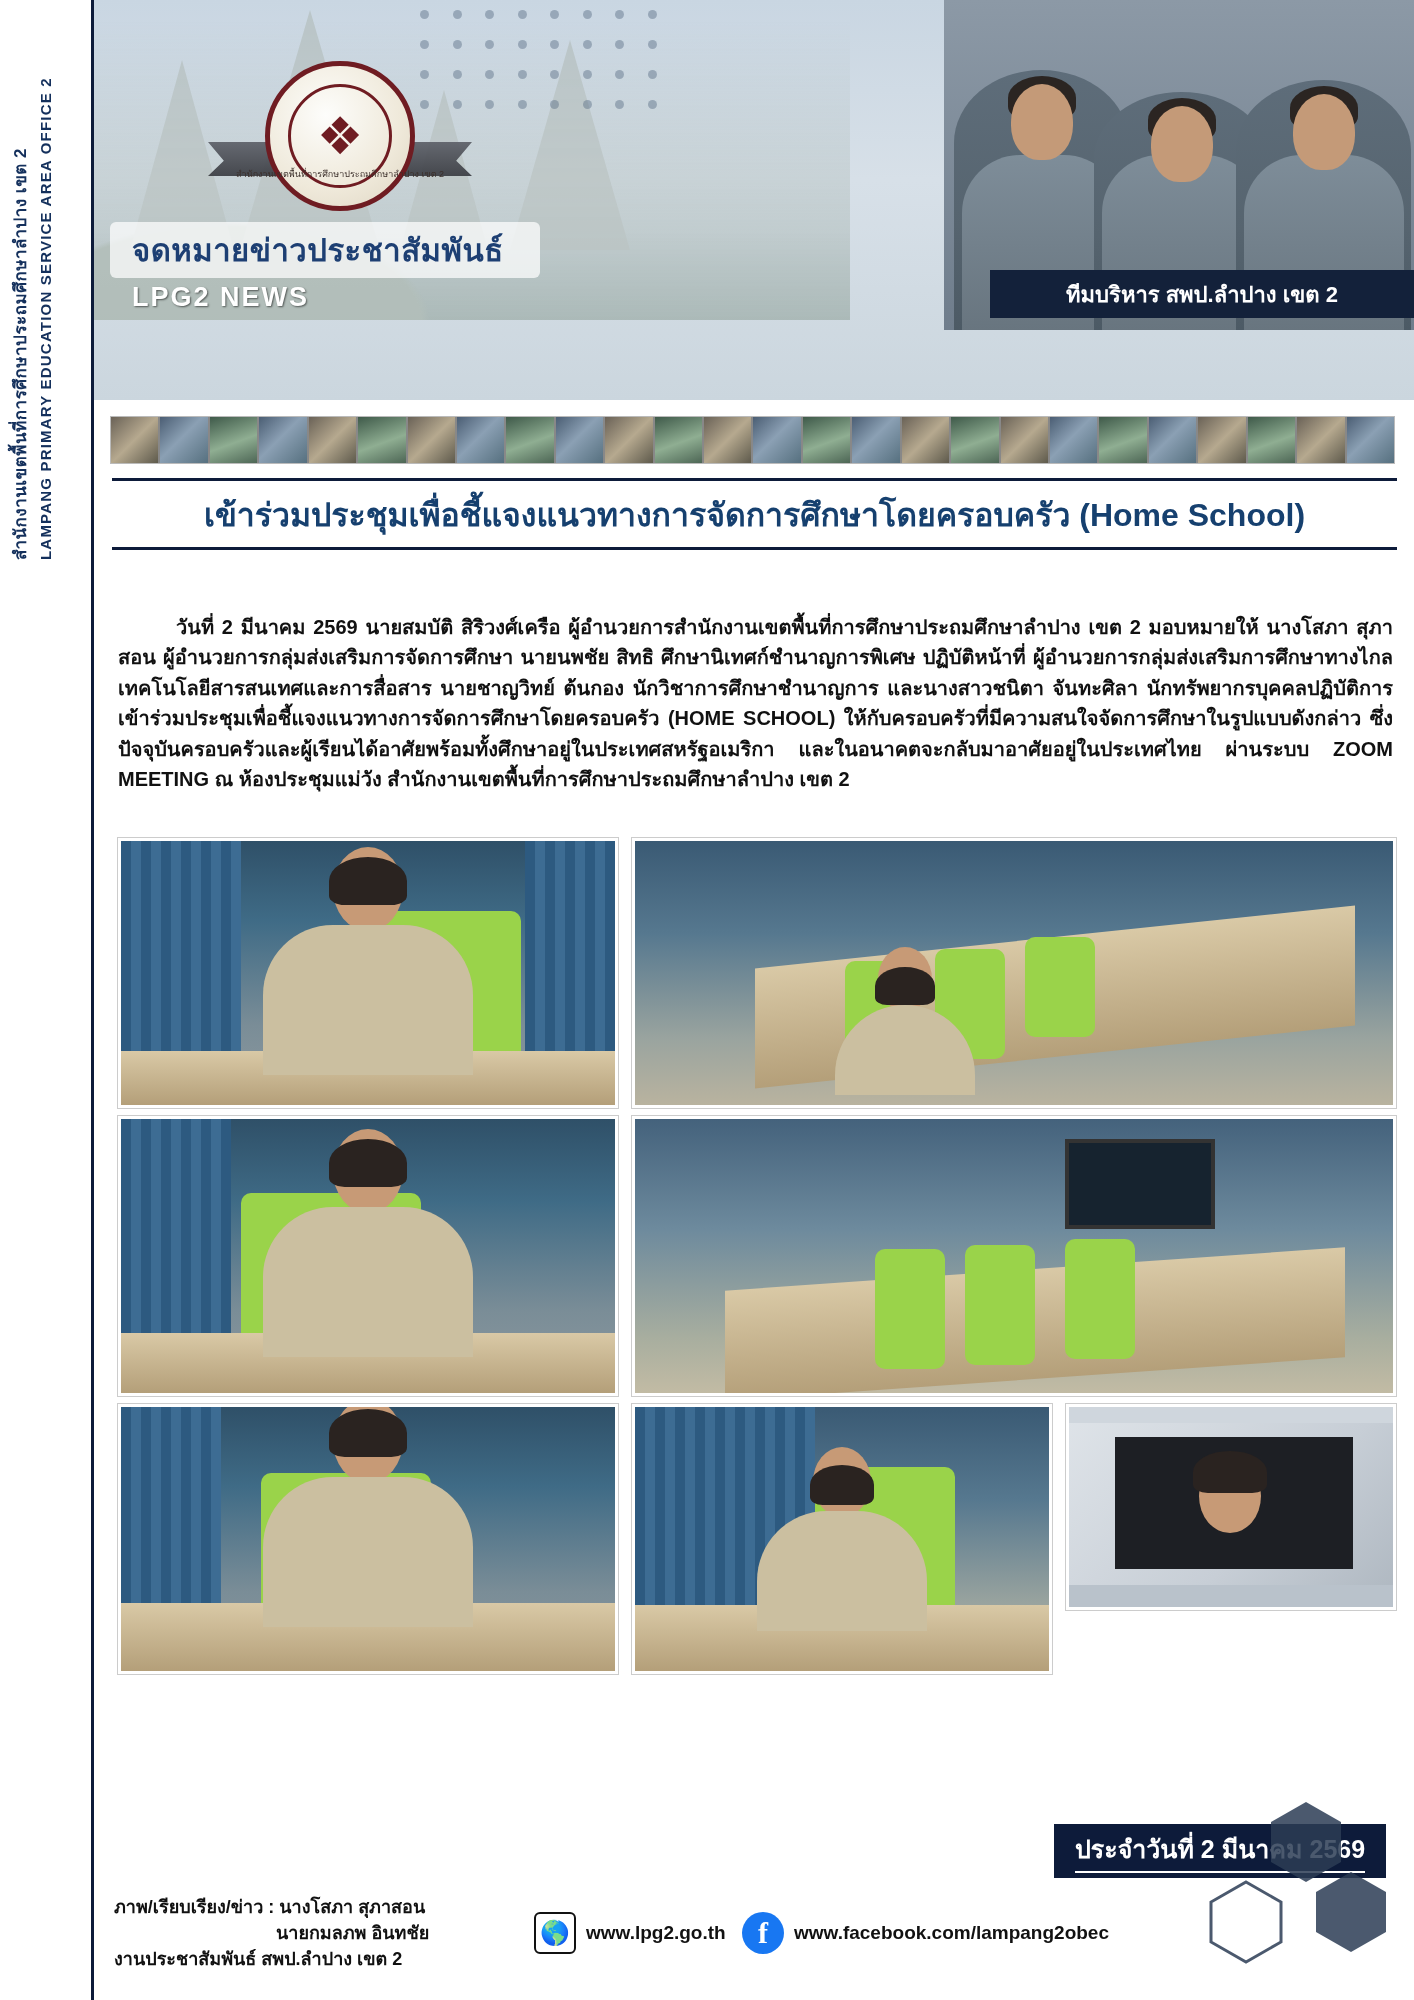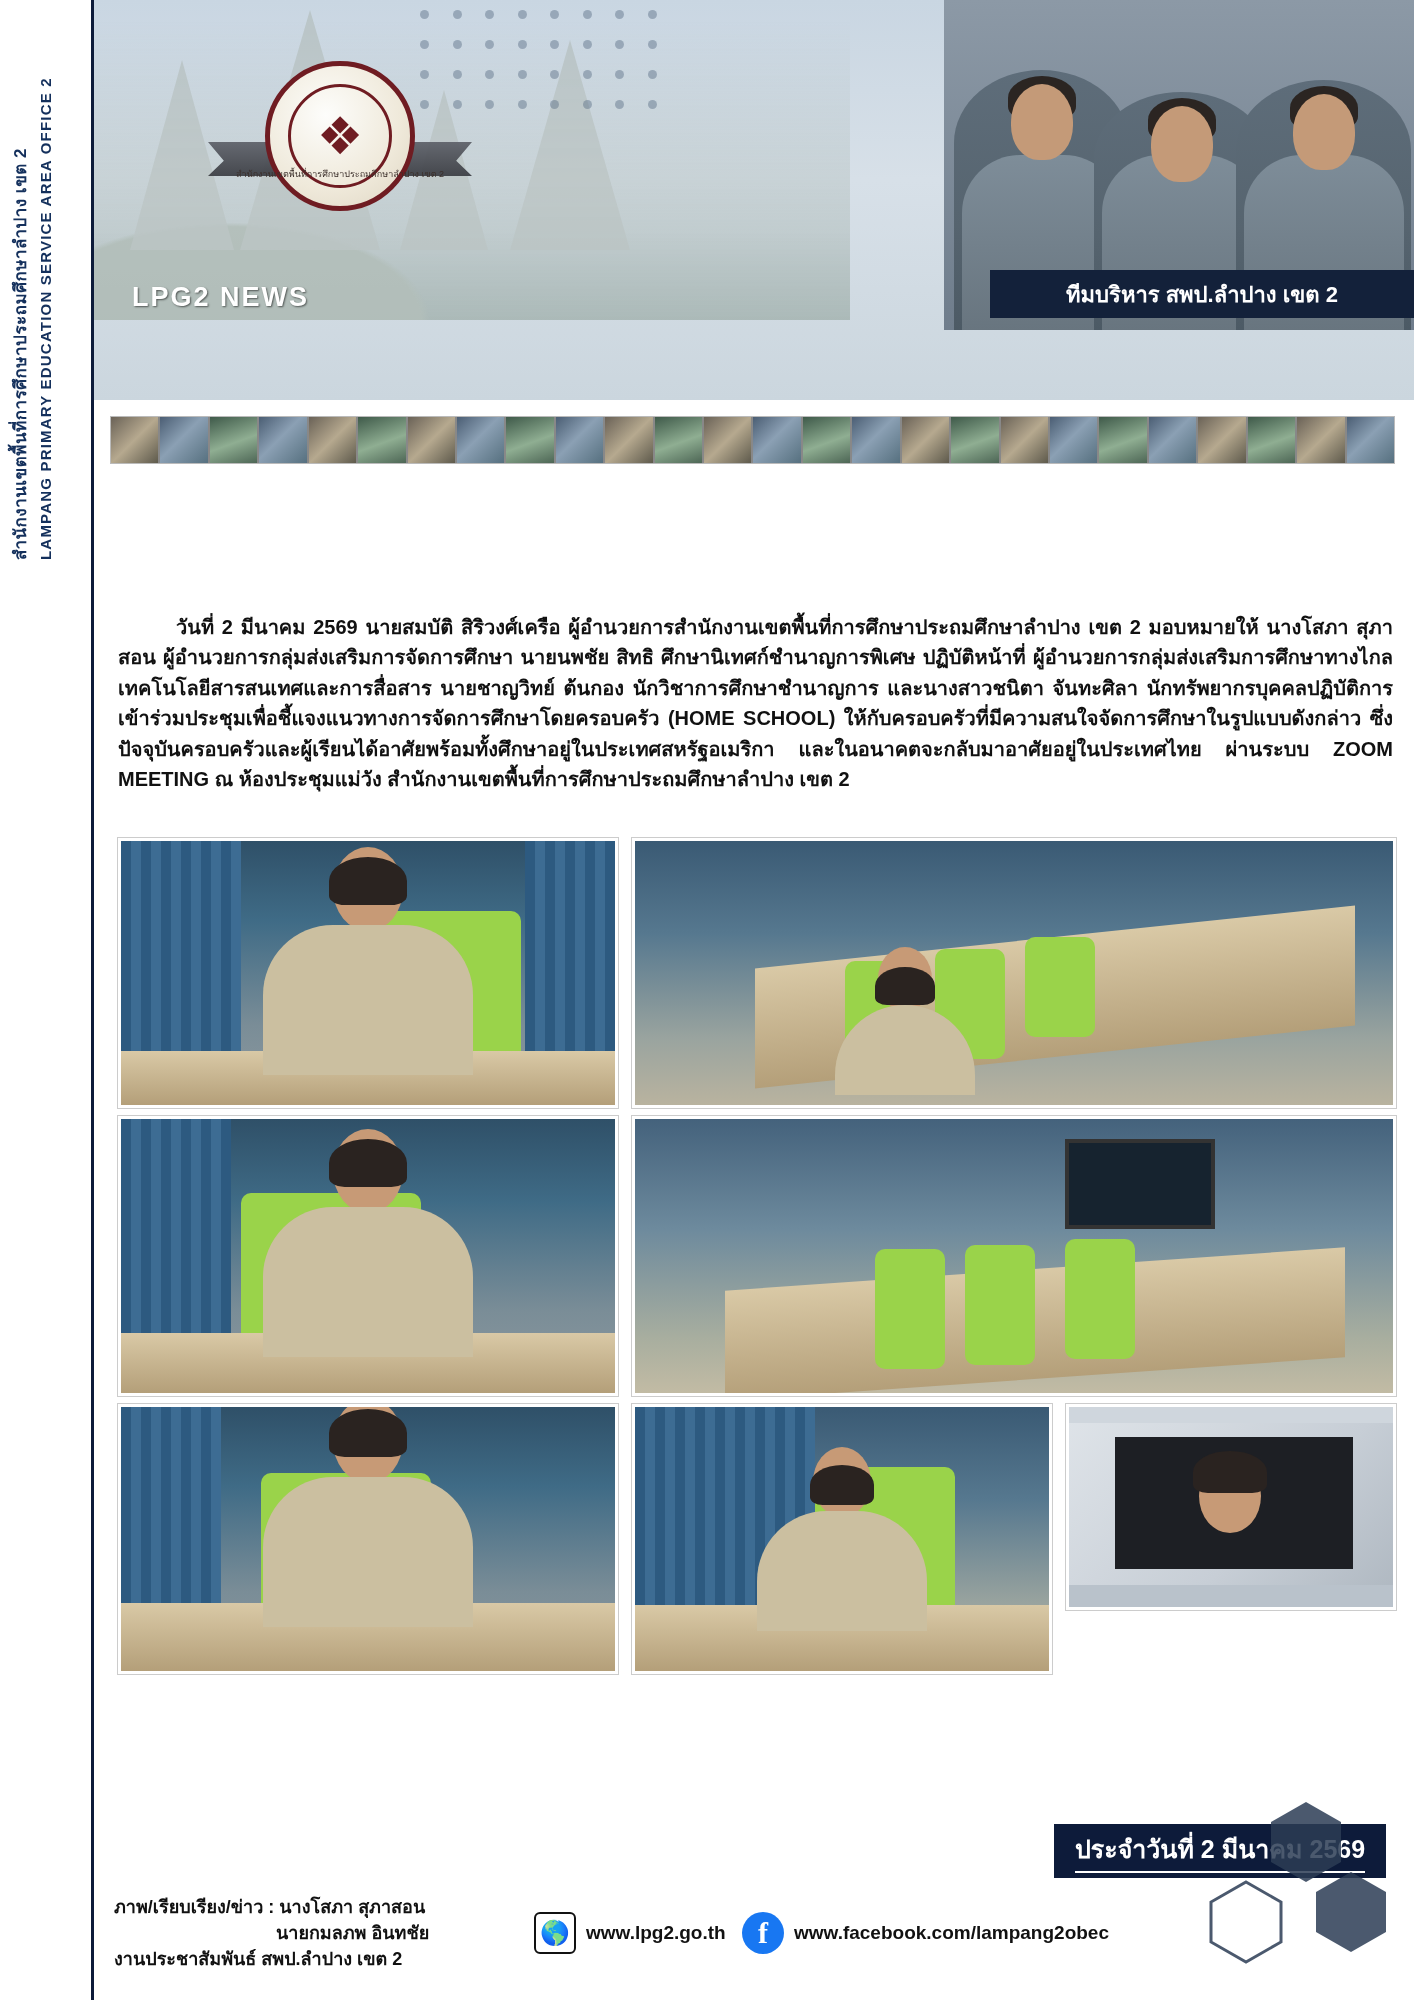--- a/index.html
+++ b/index.html
@@ -310,20 +310,23 @@
     </div>
 
     <div class="ribbon"></div>
     <div class="logo-wrap">
       <div class="logo-circle">
         <div class="logo-inner">❖</div>
       </div>
     </div>
     <div class="logo-caption">สำนักงานเขตพื้นที่การศึกษาประถมศึกษาลำปาง เขต 2</div>
 
+    <div class="title-plate">
+      <span>จดหมายข่าวประชาสัมพันธ์</span>
+    </div>
     <div class="subtitle">LPG2  NEWS</div>
 
     <div class="exec-photo">
       <div class="person p1">
           <div class="body"></div>
           <div class="hair"></div>
           <div class="head"></div>
         </div>
       <div class="person p2">
           <div class="body"></div>
@@ -371,20 +374,23 @@
   </div>
 
   <div class="leftbar">
     <div class="rule"></div>
     <div class="vert-text">
       <span>สำนักงานเขตพื้นที่การศึกษาประถมศึกษาลำปาง เขต 2</span>
       <span class="l2">LAMPANG PRIMARY EDUCATION SERVICE AREA OFFICE 2</span>
     </div>
   </div>
 
+  <div class="headline-box">
+    <span>เข้าร่วมประชุมเพื่อชี้แจงแนวทางการจัดการศึกษาโดยครอบครัว (Home School)</span>
+  </div>
 
   <div class="body-text">
     <span class="indent"></span><span>วันที่ 2 มีนาคม 2569 นายสมบัติ  สิริวงศ์เครือ ผู้อำนวยการสำนักงานเขตพื้นที่การศึกษาประถมศึกษาลำปาง เขต 2 มอบหมายให้ นางโสภา สุภาสอน ผู้อำนวยการกลุ่มส่งเสริมการจัดการศึกษา นายนพชัย  สิทธิ ศึกษานิเทศก์ชำนาญการพิเศษ ปฏิบัติหน้าที่ ผู้อำนวยการกลุ่มส่งเสริมการศึกษาทางไกล เทคโนโลยีสารสนเทศและการสื่อสาร นายชาญวิทย์  ต้นกอง นักวิชาการศึกษาชำนาญการ และนางสาวชนิตา  จันทะศิลา นักทรัพยากรบุคคลปฏิบัติการ  เข้าร่วมประชุมเพื่อชี้แจงแนวทางการจัดการศึกษาโดยครอบครัว (HOME SCHOOL) ให้กับครอบครัวที่มีความสนใจจัดการศึกษาในรูปแบบดังกล่าว ซึ่งปัจจุบันครอบครัวและผู้เรียนได้อาศัยพร้อมทั้งศึกษาอยู่ในประเทศสหรัฐอเมริกา และในอนาคตจะกลับมาอาศัยอยู่ในประเทศไทย ผ่านระบบ ZOOM MEETING ณ ห้องประชุมแม่วัง สำนักงานเขตพื้นที่การศึกษาประถมศึกษาลำปาง เขต 2</span>
   </div>
 
   <div class="photos">
 
     <div class="ph room-a" style="left:-22px; top:0; width:500px; height:270px;">
       <div class="curtain" style="left:0; width:120px;"></div>
       <div class="curtain" style="right:0; width:90px;"></div>

